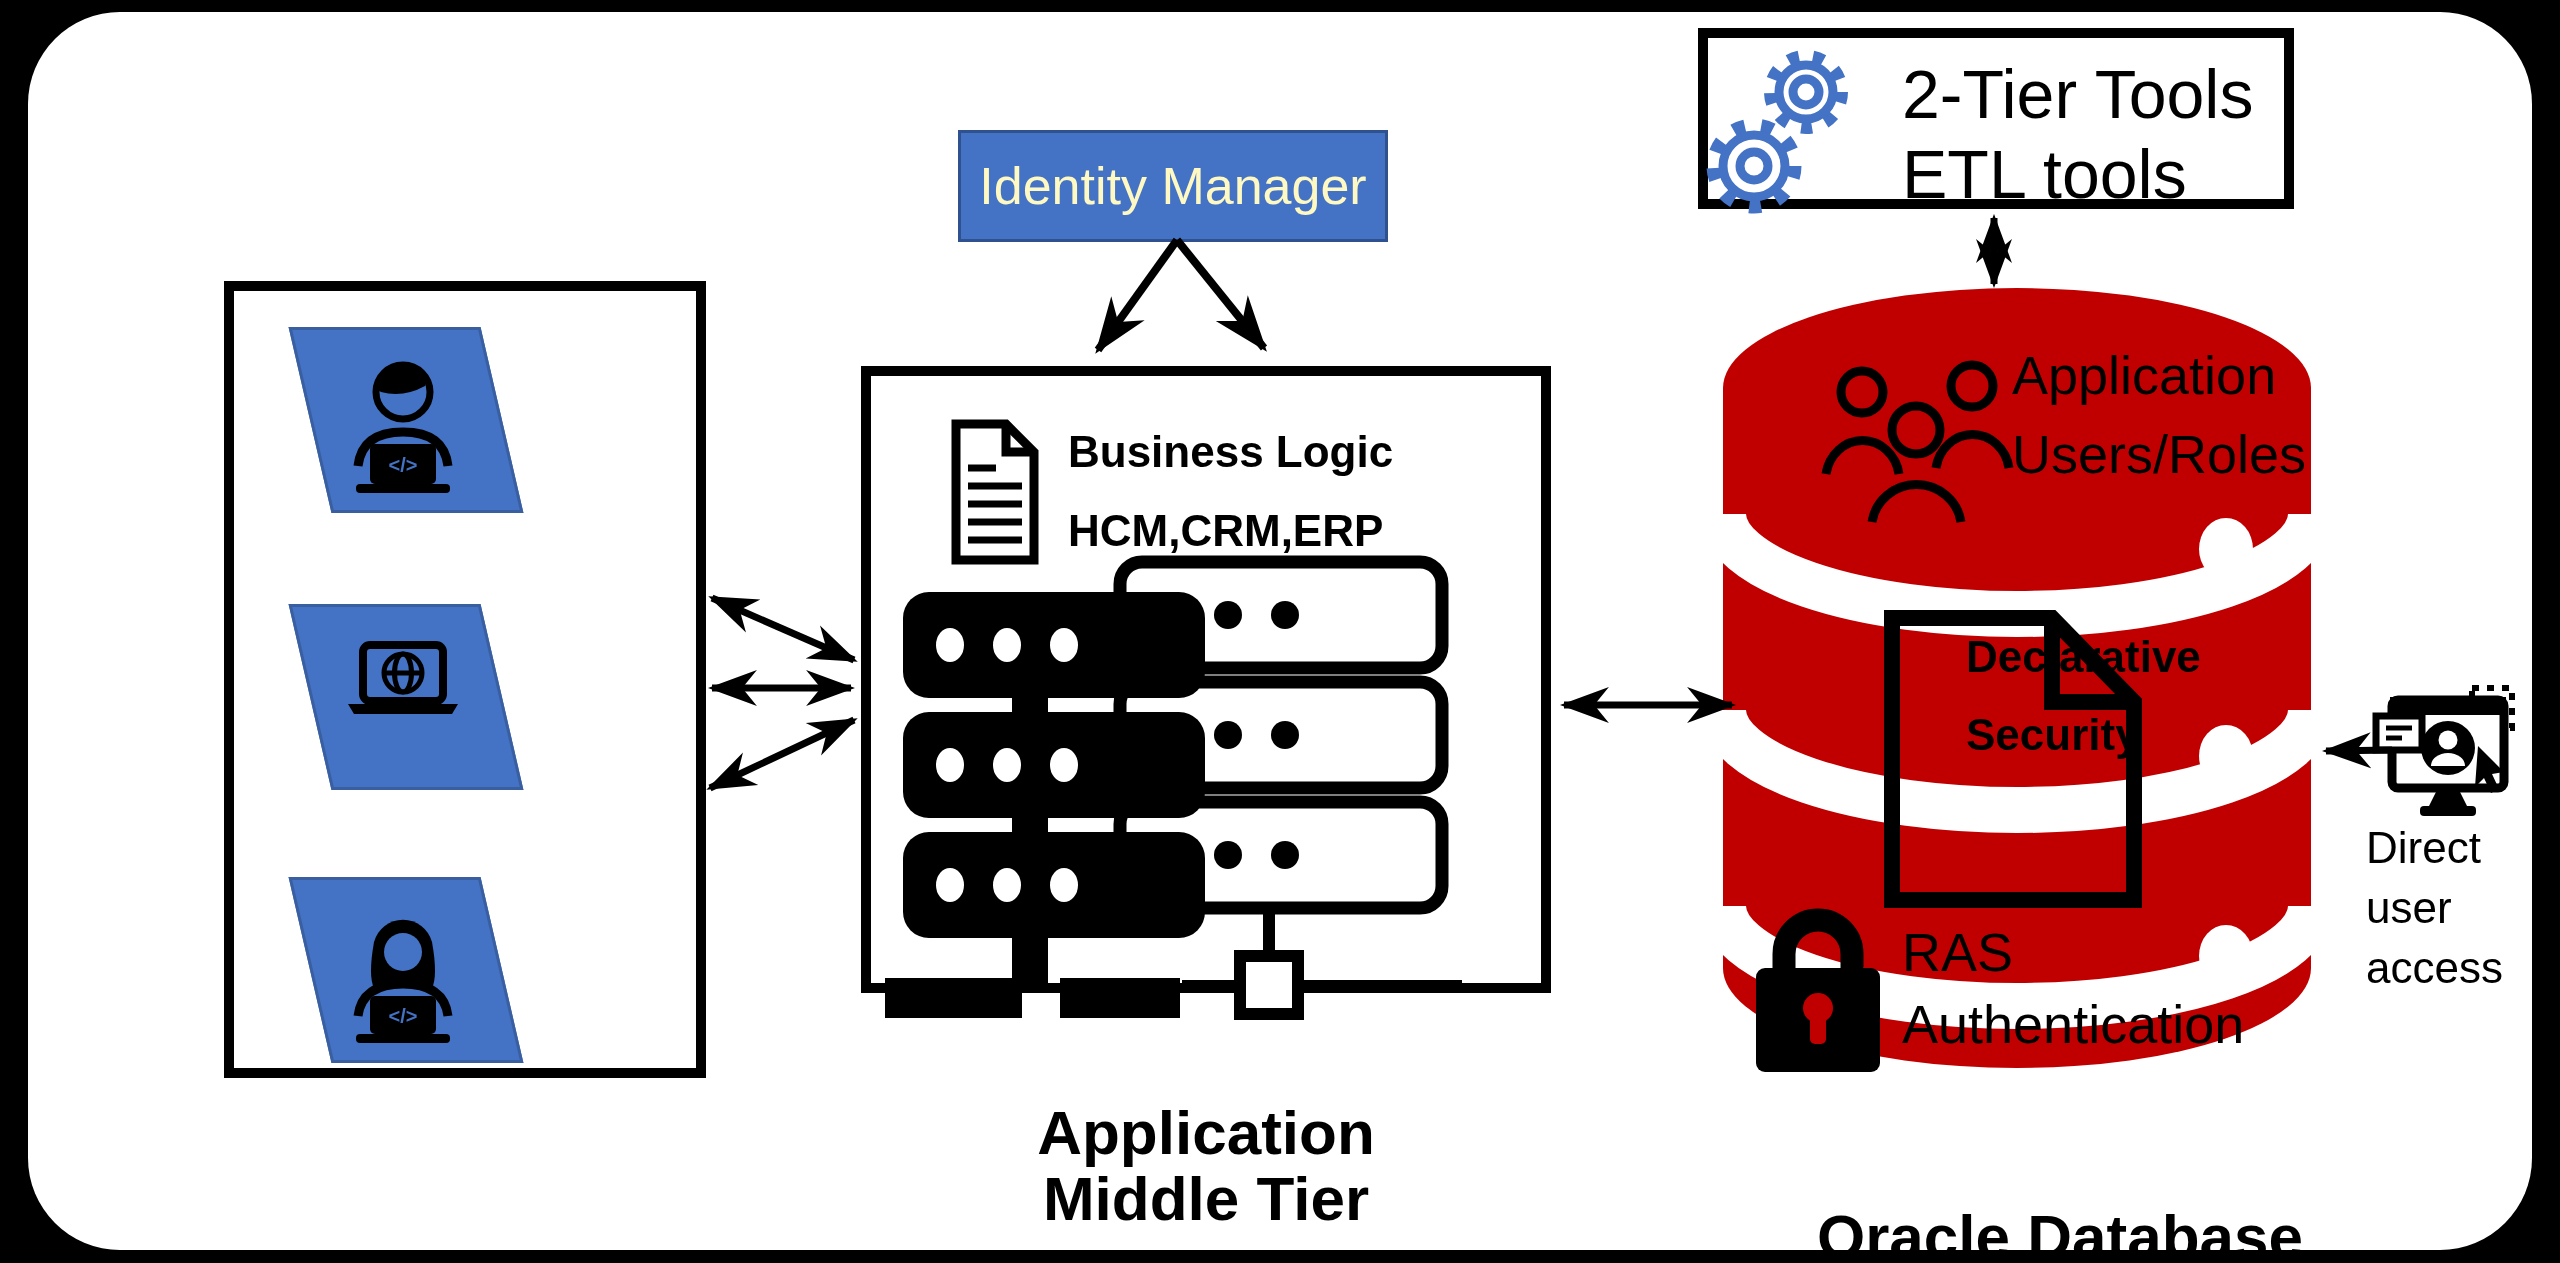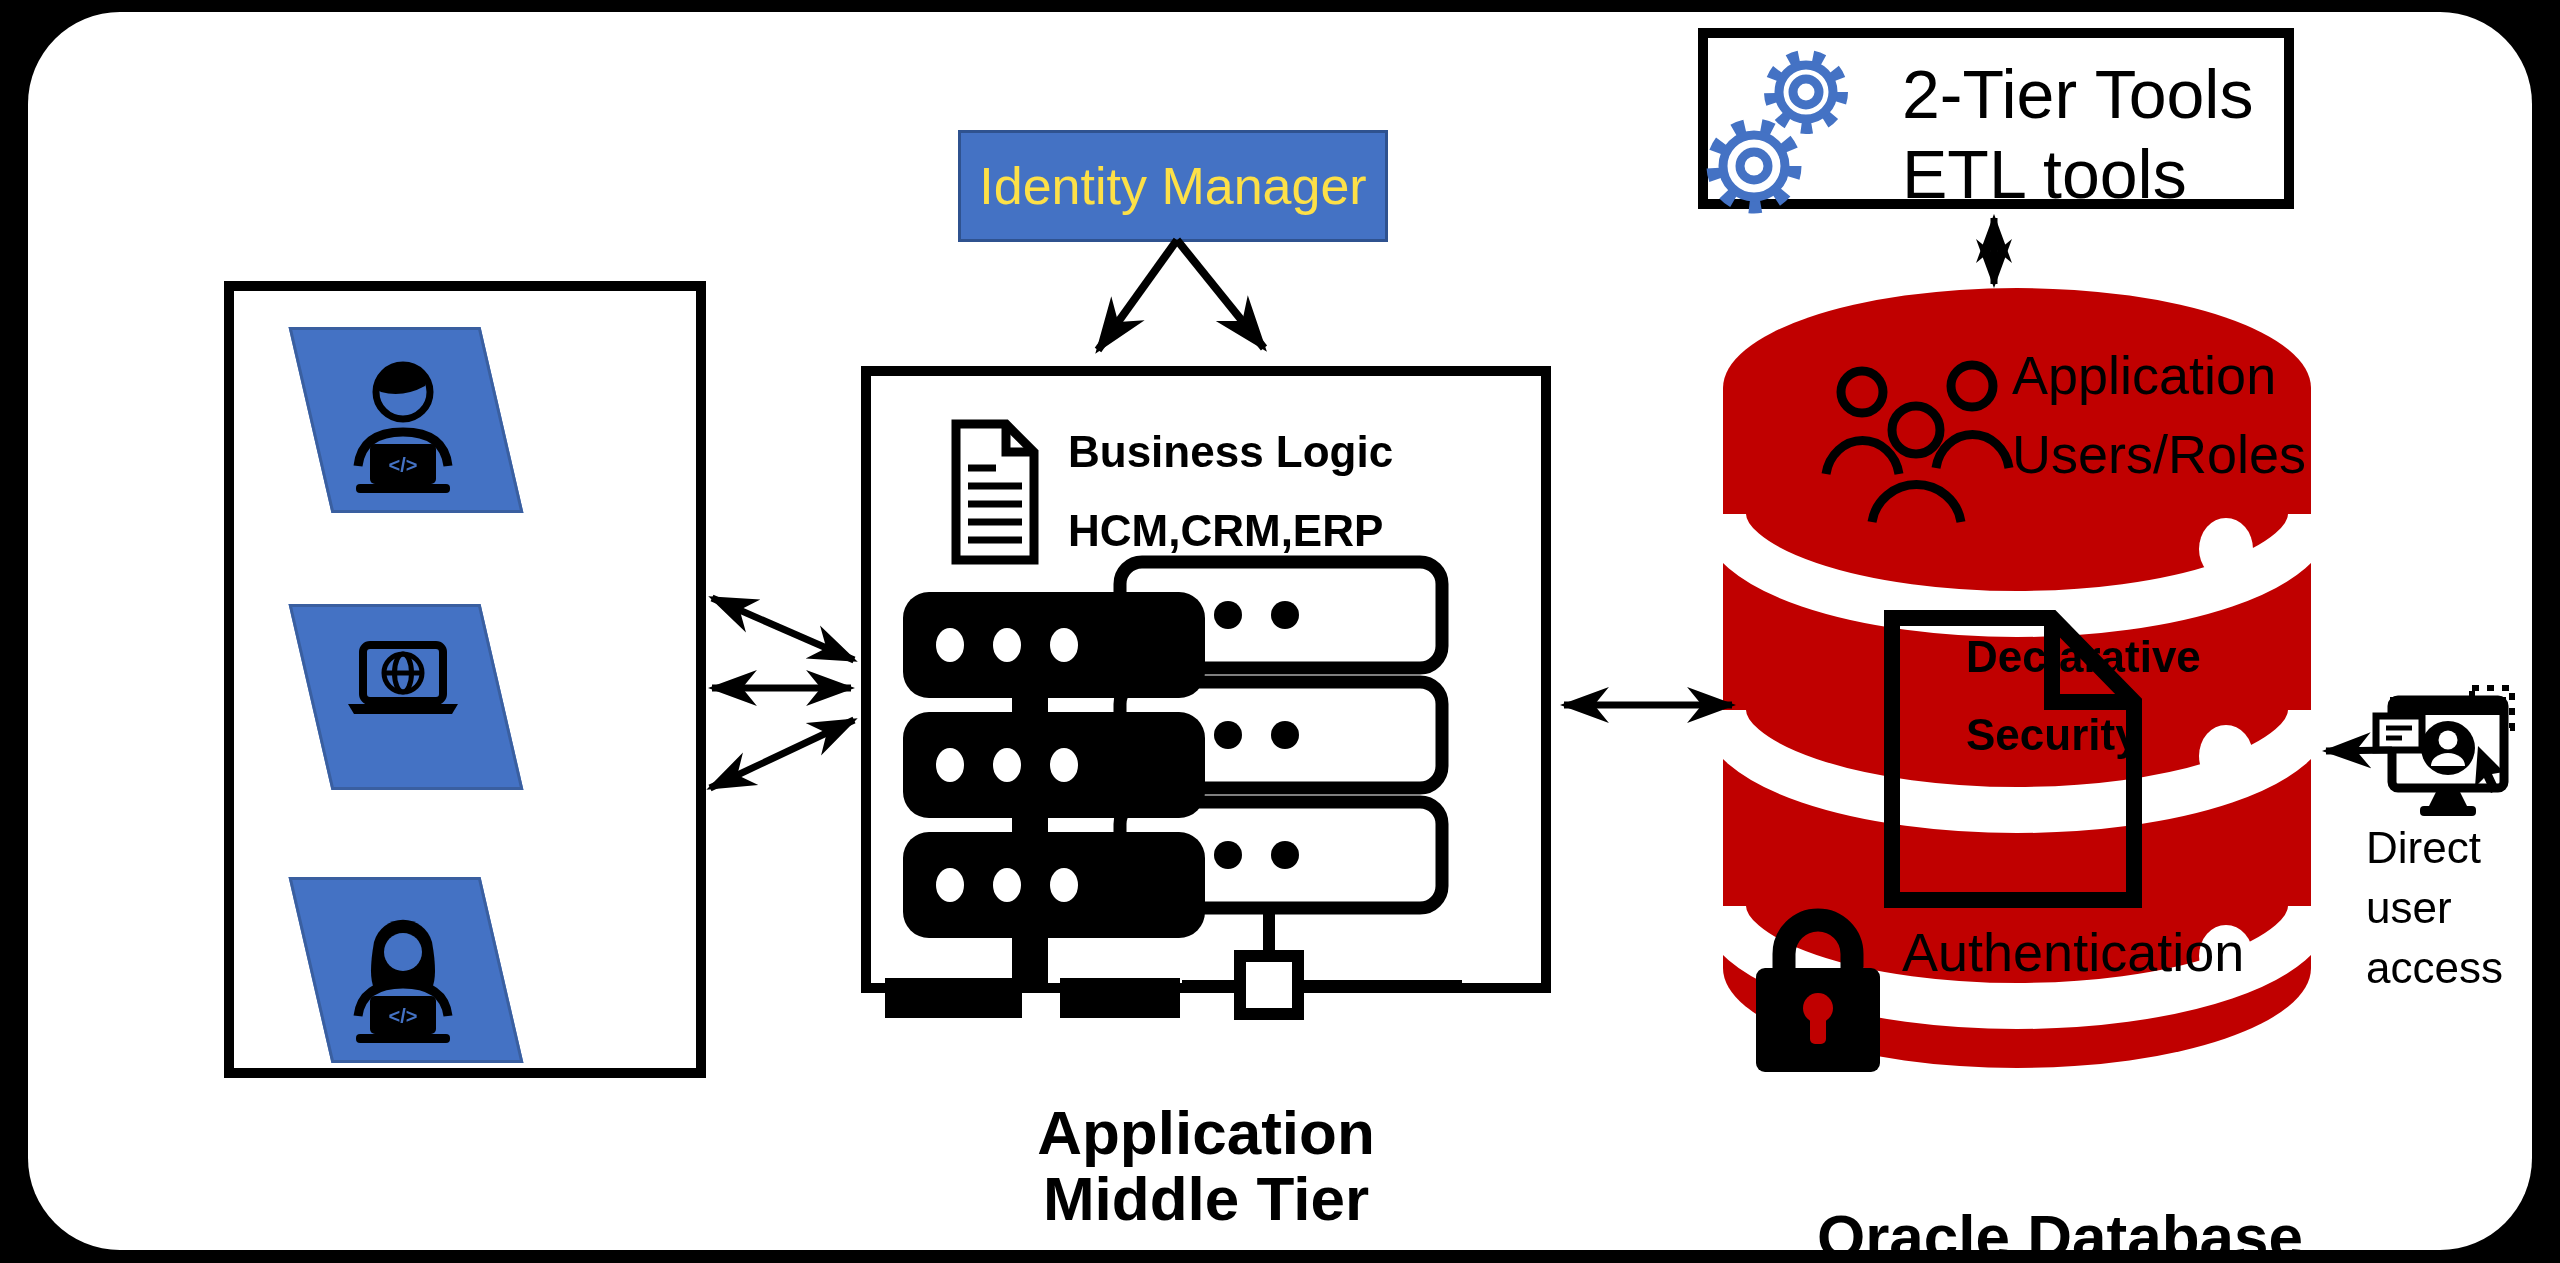--- a/index.html
+++ b/index.html
@@ -6,21 +6,21 @@
   #stage{position:relative;width:2560px;height:1263px;background:#000;overflow:hidden;
          font-family:"Liberation Sans",sans-serif;}
   .abs{position:absolute;}
   #canvas{left:28px;top:12px;width:2504px;height:1238px;background:#ffffff;border-radius:92px;}
   .box{border:10px solid #000;background:transparent;}
   #clients-box{left:224px;top:281px;width:462px;height:777px;}
   #middle-box{left:861px;top:366px;width:670px;height:607px;}
   #tools-box{left:1698px;top:28px;width:576px;height:161px;background:#fff;}
   #im-box{left:958px;top:130px;width:424px;height:106px;background:#4472C4;border:3px solid #2F528F;
           display:flex;align-items:center;justify-content:center;}
-  #im-box span{color:#fde047;font-size:52px;}
+  #im-box span{color:#fef9c3;font-size:52px;}
   .para{width:186px;height:180px;}
   .para-bg{position:absolute;left:0;top:0;width:100%;height:100%;background:#4472C4;
            border:3px solid #3A5FA0;transform:skewX(13deg);}
   .txt{color:#000;white-space:nowrap;line-height:1.15;}
   .t54{font-size:54px;}
   .t52{font-size:44px;}
   .t56{font-size:68px;}
   .t62{font-size:62px;font-weight:700;}
   .center{text-align:center;}
   svg{position:absolute;left:0;top:0;}
@@ -222,20 +222,21 @@
     <div>Application</div>
     <div>Users/Roles</div>
   </div>
 
   <div class="abs txt t52" style="left:1926px;top:618px;line-height:78px;font-weight:600;margin-left:40px;">
     <div>Declarative</div>
     <div>Security</div>
   </div>
 
   <div class="abs txt t54" style="left:1902px;top:916px;line-height:72px;font-weight:500;">
+    <div>RAS</div>
     <div>Authentication</div>
   </div>
 
   <div class="abs txt t62 center" style="left:1817px;top:1201px;width:430px;">Oracle Database</div>
 
   <div class="abs txt t52" style="left:2366px;top:818px;line-height:60px;font-weight:500;">
     <div>Direct</div>
     <div>user</div>
     <div>access</div>
   </div>

